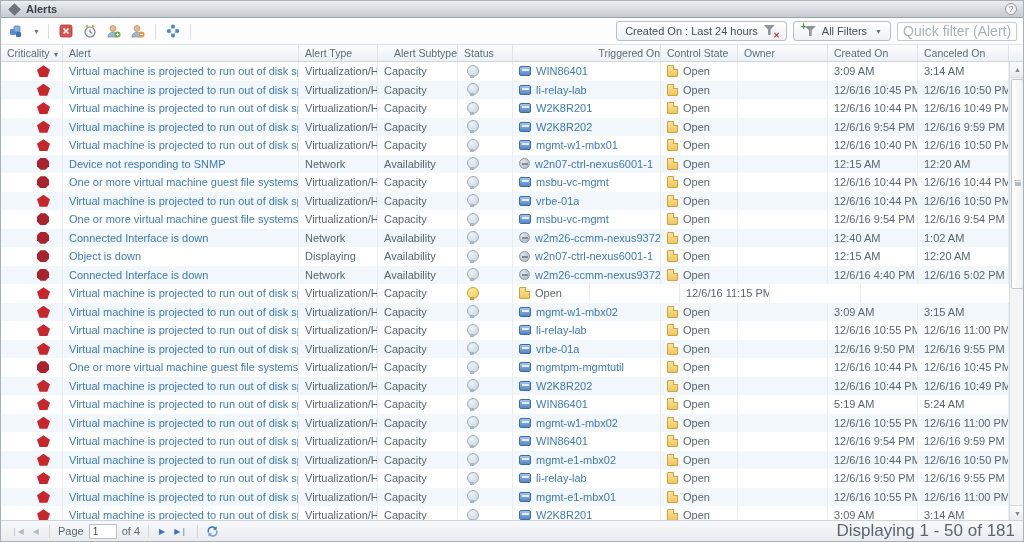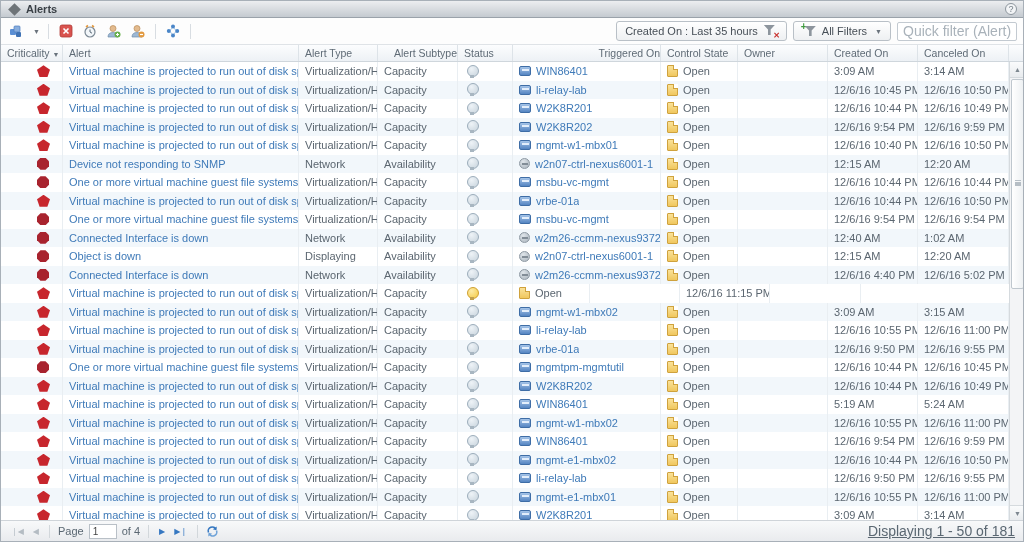--- a/index.html
+++ b/index.html
@@ -99,21 +99,21 @@
     border-top:1px solid #cfd4d9; display:flex; align-items:center; padding:0 8px; font-size:11px; color:#5a6772; }
   .pg-group { display:flex; align-items:center; gap:5px; }
   .pg-btn { font-size:8px; cursor:pointer; padding:0 2px; }
   .pg-btn.disabled { color:#b4bcc3; cursor:default; }
   .pg-btn.enabled { color:#3577c1; }
   .pg-sep { width:1px; height:13px; background:#d2d7db; margin:0 3px; }
   .page-input { width:28px; height:15px; border:1px solid #b9c0c7; font-size:10px; text-align:left; padding:0 3px;
     font-family:"Liberation Sans",sans-serif; color:#444; }
   .refresh { width:13px; height:13px; position:relative; cursor:pointer; }
   .refresh svg { display:block; }
-  .displaying { margin-left:auto; font-size:14px; color:#5a6772;text-decoration:underline; }
+  .displaying { margin-left:auto; font-size:17px; color:#5a6772; }
 </style>
 </head>
 <body>
 
 <div class="window">
 
   <div class="titlebar">
     <span class="title-icon"></span>
     <span class="title-text">Alerts</span>
     <span class="help-icon">?</span>
@@ -166,21 +166,21 @@
             <circle cx="7" cy="2.5" r="2" fill="#4a86c8"></circle>
             <circle cx="2.8" cy="7" r="2" fill="#4a86c8"></circle>
             <circle cx="11.2" cy="7" r="2" fill="#4a86c8"></circle>
             <circle cx="7" cy="11.5" r="2" fill="#4a86c8"></circle>
           </svg>
       </span>
       <span class="tb-sep"></span>
     </div>
     <div class="tb-right">
       <button class="filter-btn">
-        <span>Created On : Last 35 hours</span>
+        <span>Created On : Last 24 hours</span>
         <span class="funnel-x">
             <span class="funnel"></span>
           </span>
       </button>
       <button class="filter-btn">
         <span class="funnel-plus">
             <span class="funnel"></span>
           </span>
         <span>All Filters</span>
         <span class="caret">▼</span>

